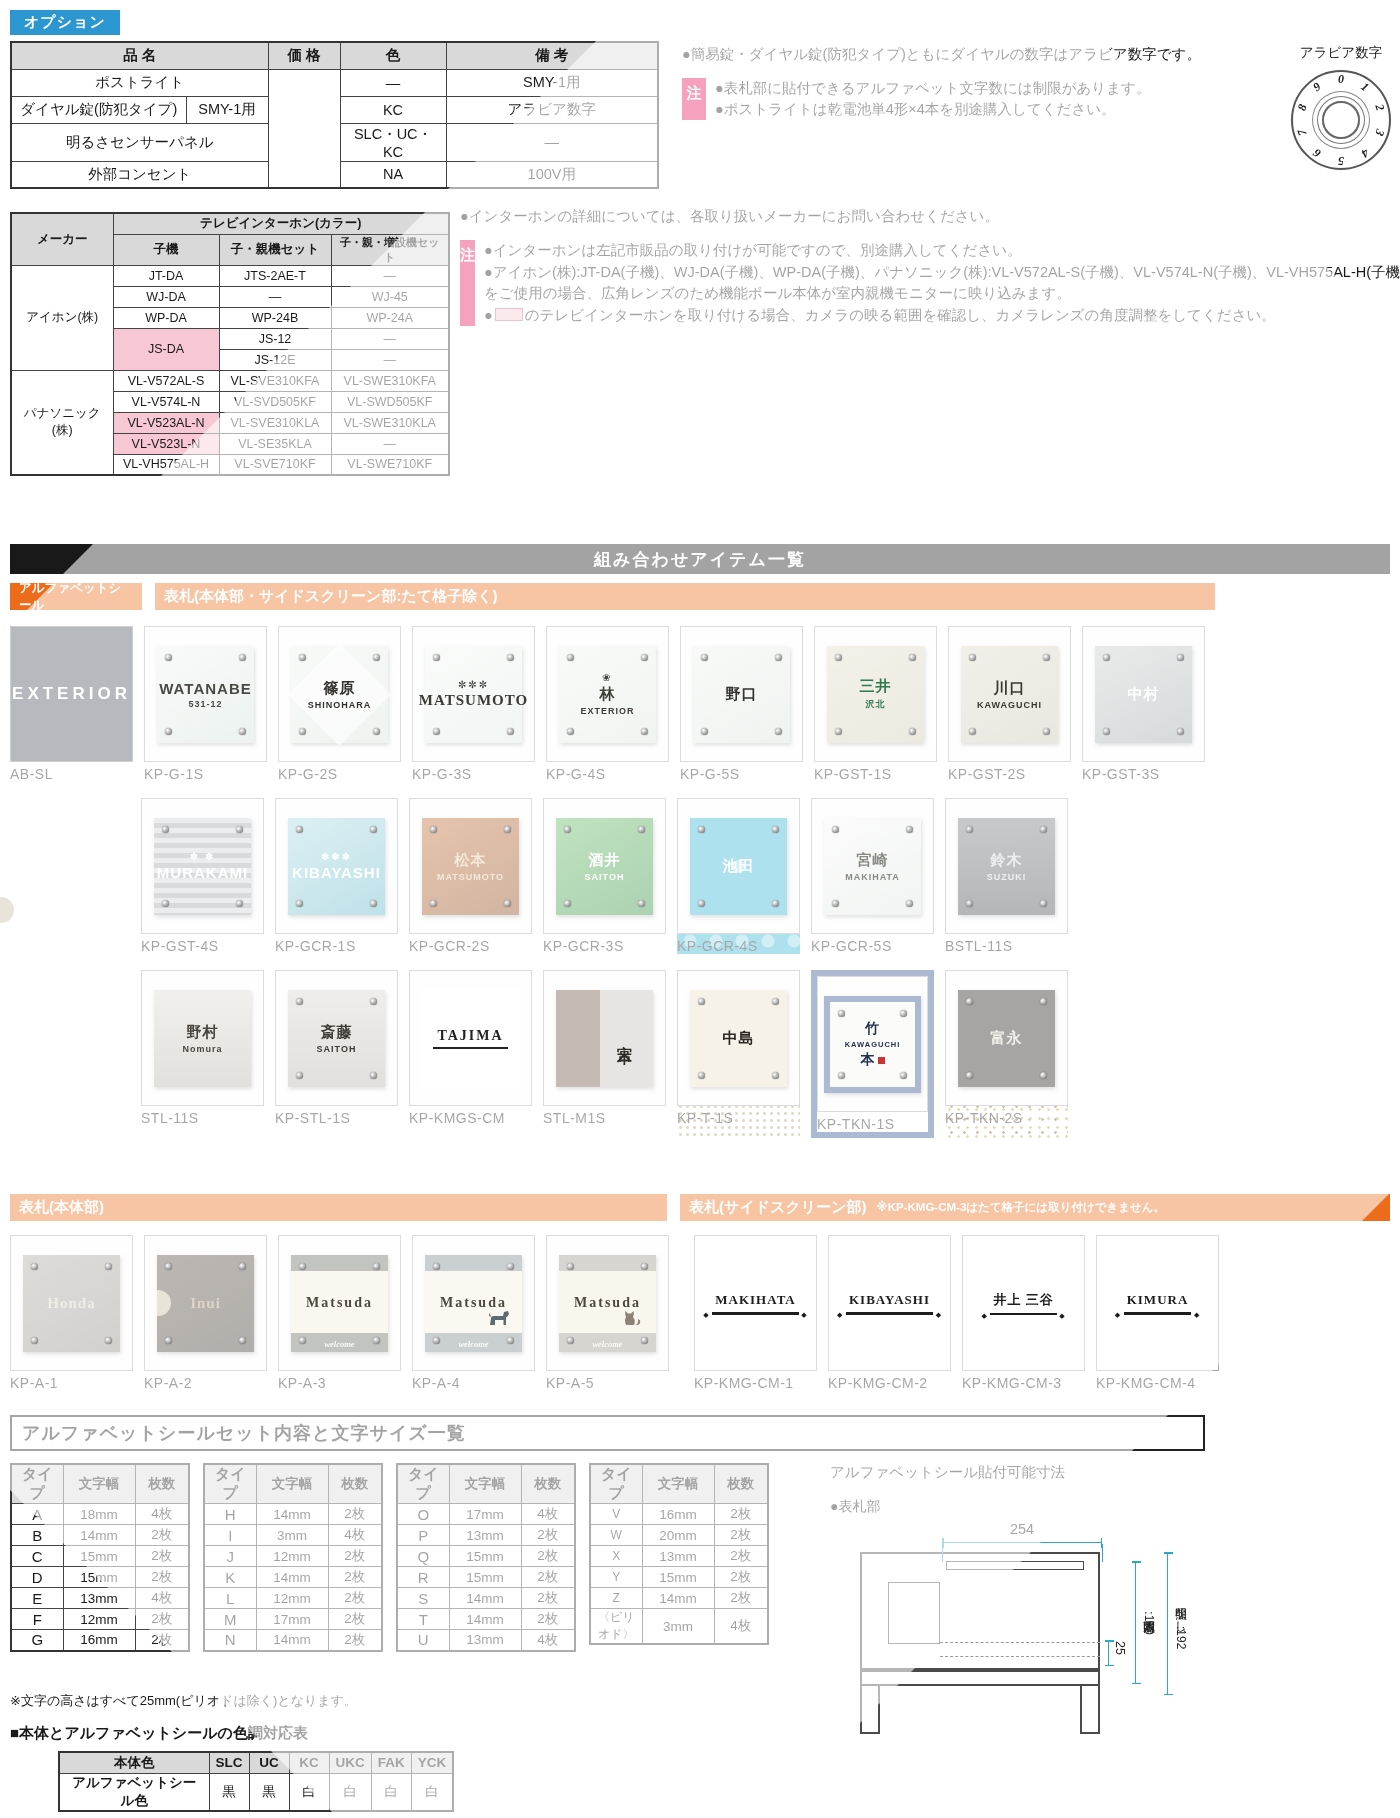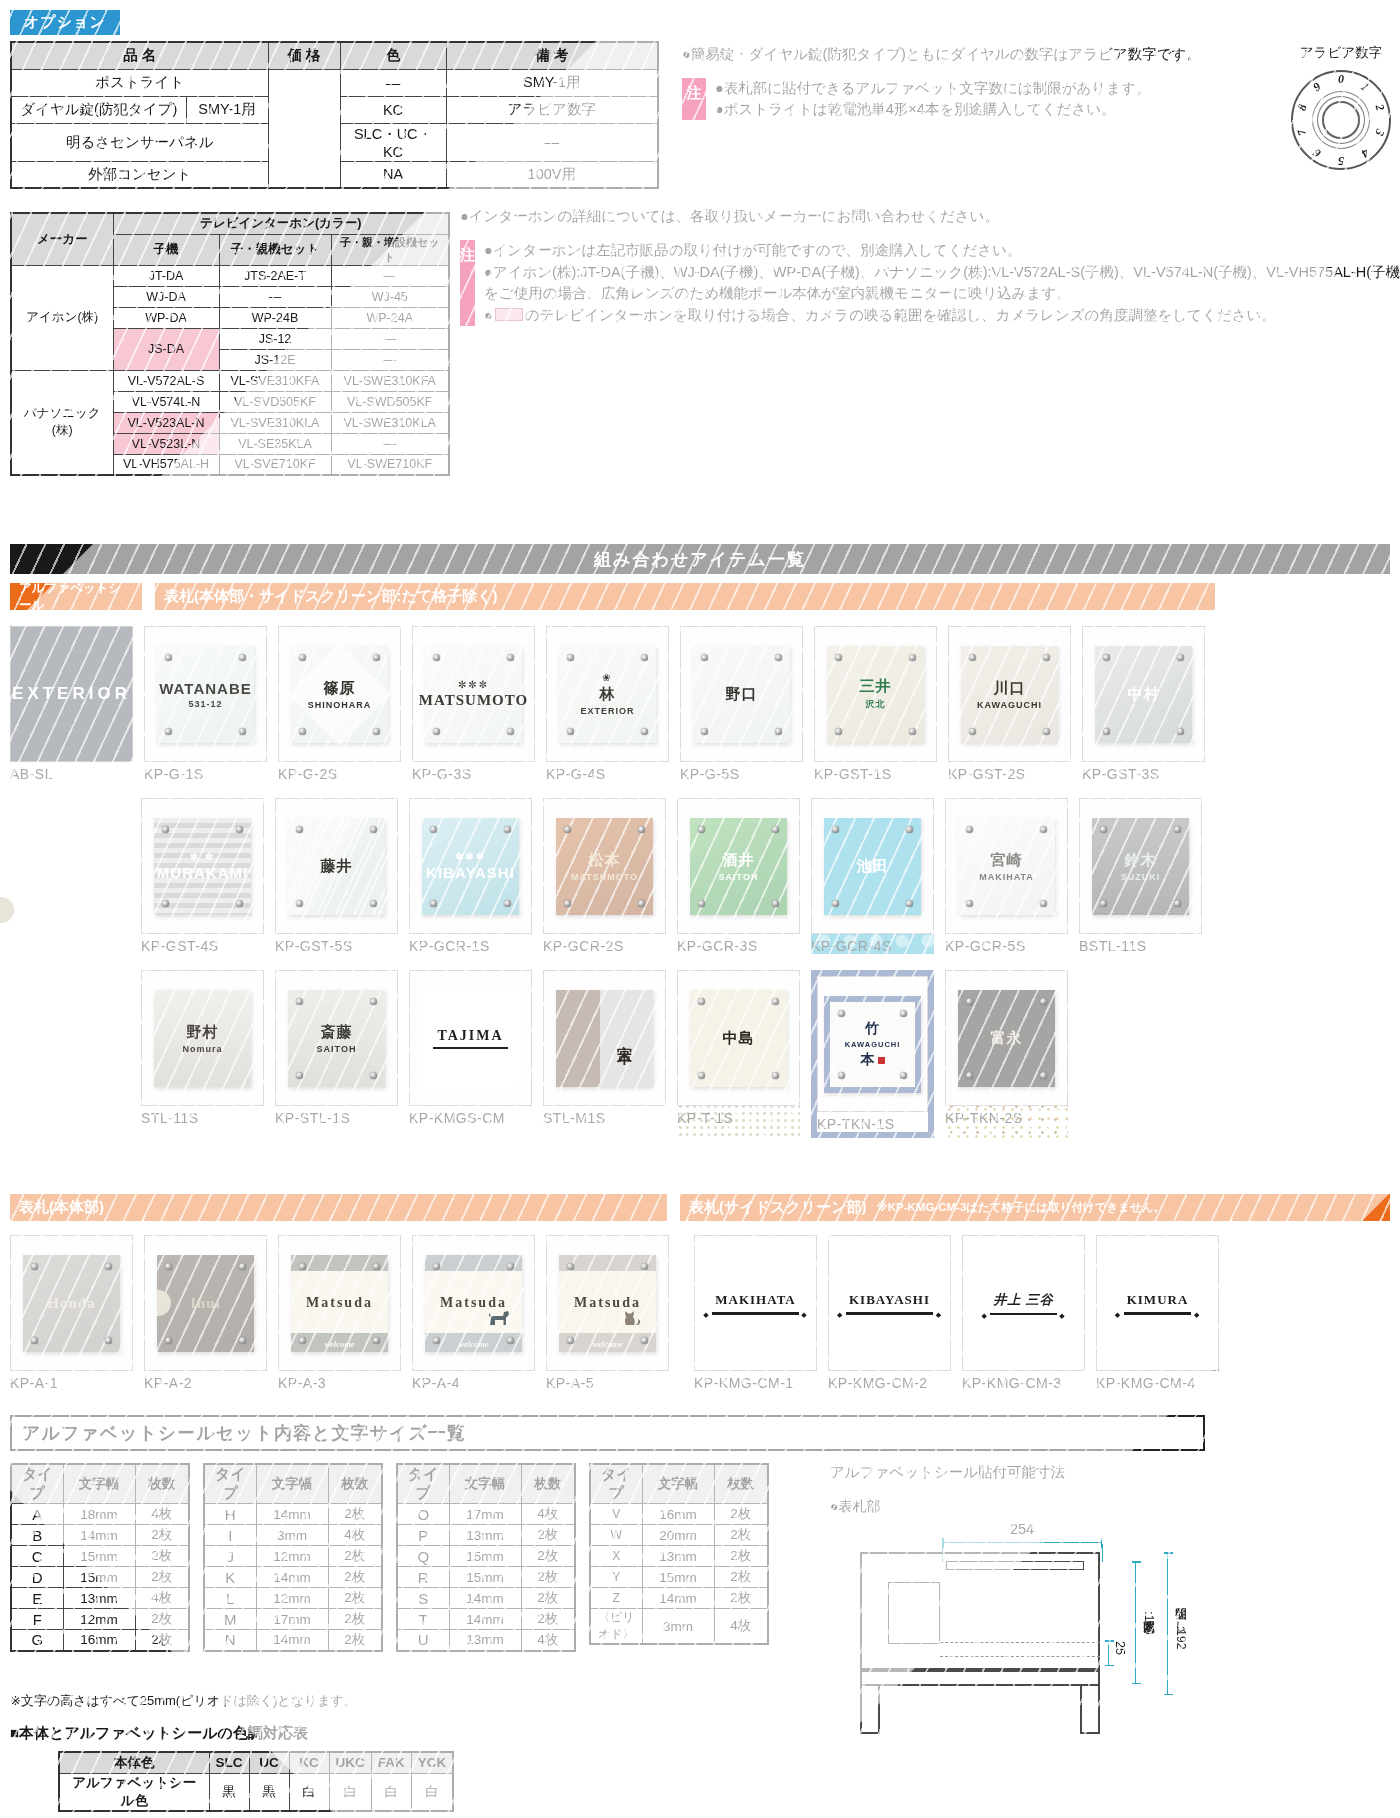--- a/index.html
+++ b/index.html
@@ -86,21 +86,21 @@
 .banded .pl1{font-size:14px;letter-spacing:2px}
 .banded .pl3{position:absolute;z-index:2;bottom:3px;left:0;right:0;font-style:italic;font-size:8.5px;color:rgba(255,255,248,.92)}
 .pet{display:none;position:absolute;z-index:2;right:10px;bottom:26px;width:24px;height:17px}
 .plate.dog .dog-icon{display:block;fill:#5c6b70}
 .plate.cat .cat-icon{display:block;fill:#8d8376;right:12px}
 .plate.ironbar{width:100%;height:100%;box-shadow:none}
 .ironbar .pl1{font-family:"Liberation Serif","DejaVu Serif",serif;font-size:13px;letter-spacing:1px;border-bottom:3px solid #1d1d1d;padding:0 3px 4px;position:relative}
 .ironbar .pl1::before,.ironbar .pl1::after{position:absolute;bottom:-7px;font-size:7px;color:#1d1d1d}
 .ironbar .pl1::before{content:"◆";left:-9px}
 .ironbar .pl1::after{content:"◆";right:-9px}
-.ironbar.script .pl1{font-style:italic;border-bottom-width:2px}
+.ironbar.script .pl1{border-bottom-width:2px}
 .row4{margin-top:14px}
 .side-host{display:flex;gap:11px;margin-left:14px}
 .body-host{display:flex;gap:11px}
 
 .size-box{margin-top:24px;width:1195px;border:2px solid #222;font-size:18px;font-weight:bold;padding:4px 10px;letter-spacing:1px}
 .size-flex{display:flex;margin-top:12px}
 .lt-col{width:800px}
 .lt-tables{display:flex;gap:13px}
 table.lt{border-collapse:collapse;font-size:13.5px;border:2px solid #333;align-self:flex-start}
 table.lt th,table.lt td{border:1px solid #444;height:21px;text-align:center;padding:0 5px}
@@ -448,34 +448,20 @@
             <i class="scr c"></i>
             <i class="scr d"></i>
             <div class="deco">✽ ✽</div>
             <div class="pl1">MURAKAMI</div>
 
           </div>
         </div>
         <div class="code">KP-GST-4S</div>
       </div>
 
-      <div class="cell screws glass shards">
-        <div class="thumb">
-          <div class="plate screws glass shards" style="background: linear-gradient(120deg, rgb(237, 242, 238) 40%, rgb(211, 223, 215) 60%); color: rgb(58, 56, 51);">
-            <i class="scr a"></i>
-            <i class="scr b"></i>
-            <i class="scr c"></i>
-            <i class="scr d"></i>
-
-            <div class="pl1">藤井</div>
-
-          </div>
-        </div>
-        <div class="code">KP-GST-5S</div>
-      </div>
 
       <div class="cell screws">
         <div class="thumb">
           <div class="plate screws" style="background: linear-gradient(150deg, rgb(168, 217, 226), rgb(93, 180, 198)); color: rgb(255, 255, 255);">
             <i class="scr a"></i>
             <i class="scr b"></i>
             <i class="scr c"></i>
             <i class="scr d"></i>
             <div class="deco">✽✽✽</div>
             <div class="pl1">KIBAYASHI</div>

